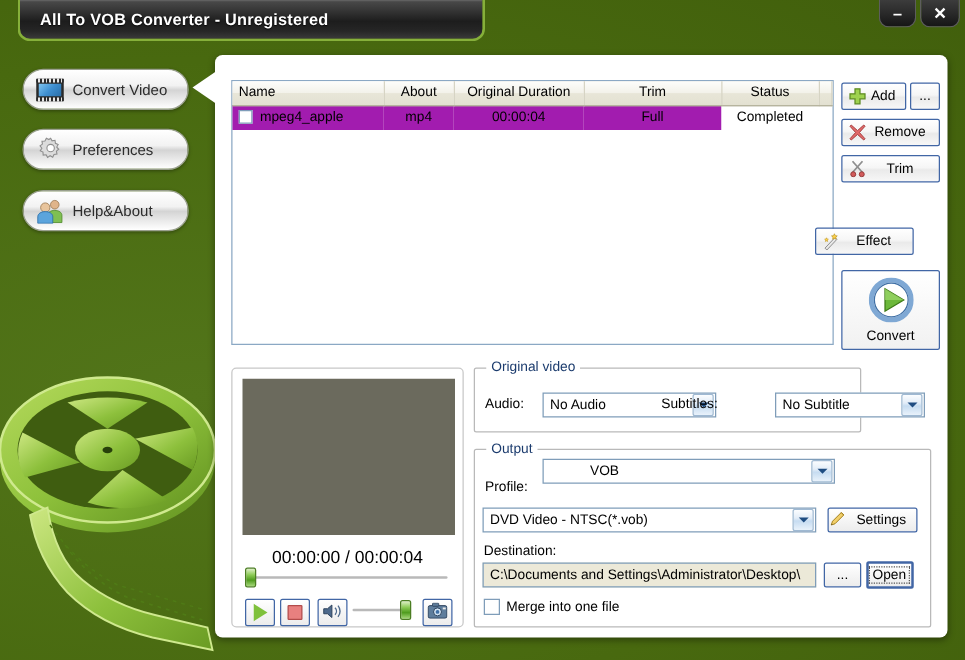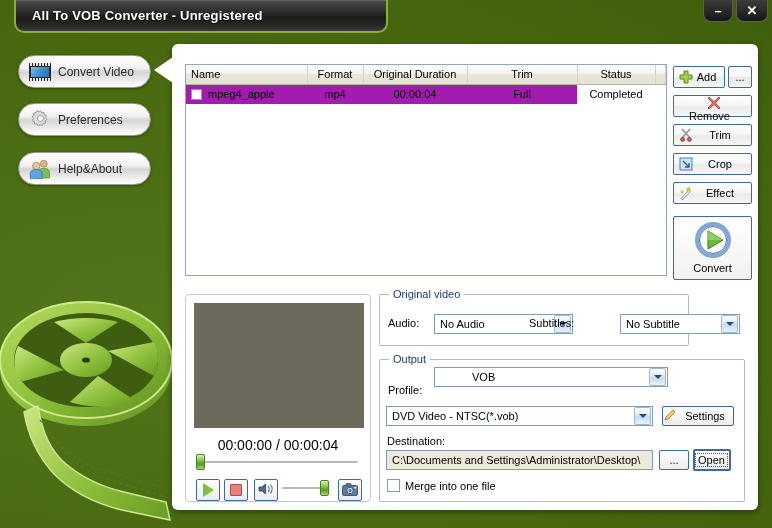--- a/index.html
+++ b/index.html
@@ -155,24 +155,24 @@
     border-radius: 2px;
     display: flex; align-items: center;
     font-size: 11px;
     cursor: pointer;
   }
   .sidebtn .sb-ico { width: 18px; margin-left: 3px; flex: 0 0 auto; display:flex; align-items:center; justify-content:center; }
   .sidebtn .sb-label { flex: 1; text-align: center; padding-right: 6px; }
   #btn-add   { left: 501px; top: 22px;  width: 52px; }
   #btn-dots  { left: 556px; top: 22px;  width: 24px; justify-content:center; }
   #btn-dots .sb-label { padding-right: 0; }
-  #btn-remove{ left: 501px; top: 51px;  width: 79px; flex-direction: column; }
+  #btn-remove{ left: 501px; top: 51px;  width: 79px; }
   #btn-trim  { left: 501px; top: 80px;  width: 79px; }
   #btn-crop  { left: 501px; top: 109px; width: 79px; }
-  #btn-effect{ left: 501px; top: 138px; width: 79px; }
+  #btn-effect{ left: 480px; top: 138px; width: 79px; }
   #btn-convert {
     position: absolute; left: 501px; top: 172px; width: 79px; height: 64px;
     background: linear-gradient(to bottom, #ffffff 0%, #f8f8f8 50%, #f1f1f1 100%);
     border: 1px solid #4166a5; border-radius: 2px;
     display: flex; flex-direction: column; align-items: center; justify-content: center;
     cursor: pointer;
   }
   #btn-convert .cv-label { font-size: 11px; margin-top: 2px; }
 
   
@@ -393,21 +393,21 @@
           <col style="width:121px">
             <col style="width:56px">
             <col style="width:104px">
           <col style="width:110px">
             <col style="width:78px">
             <col>
         </colgroup>
         <thead>
           <tr>
             <th class="left">Name</th>
-            <th>Format</th>
+            <th>About</th>
             <th>Original Duration</th>
             <th>Trim</th>
             <th>Status</th>
             <th></th>
           </tr>
         </thead>
         <tbody>
           <tr class="row-selected">
             <td class="left hl">
               <span class="rowcheck"></span><span>mpeg4_apple</span>
@@ -448,29 +448,20 @@
       <span class="sb-ico">
         <svg width="14" height="14" viewBox="0 0 14 14" aria-hidden="true">
           <path d="M3 1l8 9M11 1L3 10" stroke="#8e8e8e" stroke-width="1.4" fill="none"></path>
           <circle cx="3.6" cy="11.4" r="2" fill="#d15b5b" stroke="#8f3333" stroke-width=".7"></circle>
           <circle cx="10.4" cy="11.4" r="2" fill="#d15b5b" stroke="#8f3333" stroke-width=".7"></circle>
         </svg>
       </span>
       <span class="sb-label">Trim</span>
     </div>
 
-    <div class="sidebtn" id="btn-crop">
-      <span class="sb-ico">
-        <svg width="14" height="14" viewBox="0 0 14 14" aria-hidden="true">
-          <rect x="1" y="1" width="12" height="12" fill="#cfe4f7" stroke="#4e7fb5" stroke-width="1"></rect>
-          <path d="M4 4l6 6M10 6v4H6" stroke="#2b5c93" stroke-width="1.4" fill="none"></path>
-        </svg>
-      </span>
-      <span class="sb-label">Crop</span>
-    </div>
 
     <div class="sidebtn" id="btn-effect">
       <span class="sb-ico">
         <svg width="14" height="14" viewBox="0 0 14 14" aria-hidden="true">
           <path d="M2 12.5L10 4l1.5 1.5L3.5 14z" fill="#e8e8e8" stroke="#8e8e8e" stroke-width=".8"></path>
           <path d="M9.5 1l.7 1.5 1.6.2-1.2 1.1.3 1.6-1.4-.8-1.4.8.3-1.6L7.2 2.7l1.6-.2z" fill="#ffd34d" stroke="#b58b10" stroke-width=".5"></path>
           <path d="M3.2 4.2l.5 1 1 .2-.8.7.2 1.1-.9-.5-.9.5.2-1.1-.8-.7 1-.2z" fill="#ffd34d" stroke="#b58b10" stroke-width=".4"></path>
         </svg>
       </span>
       <span class="sb-label">Effect</span>

